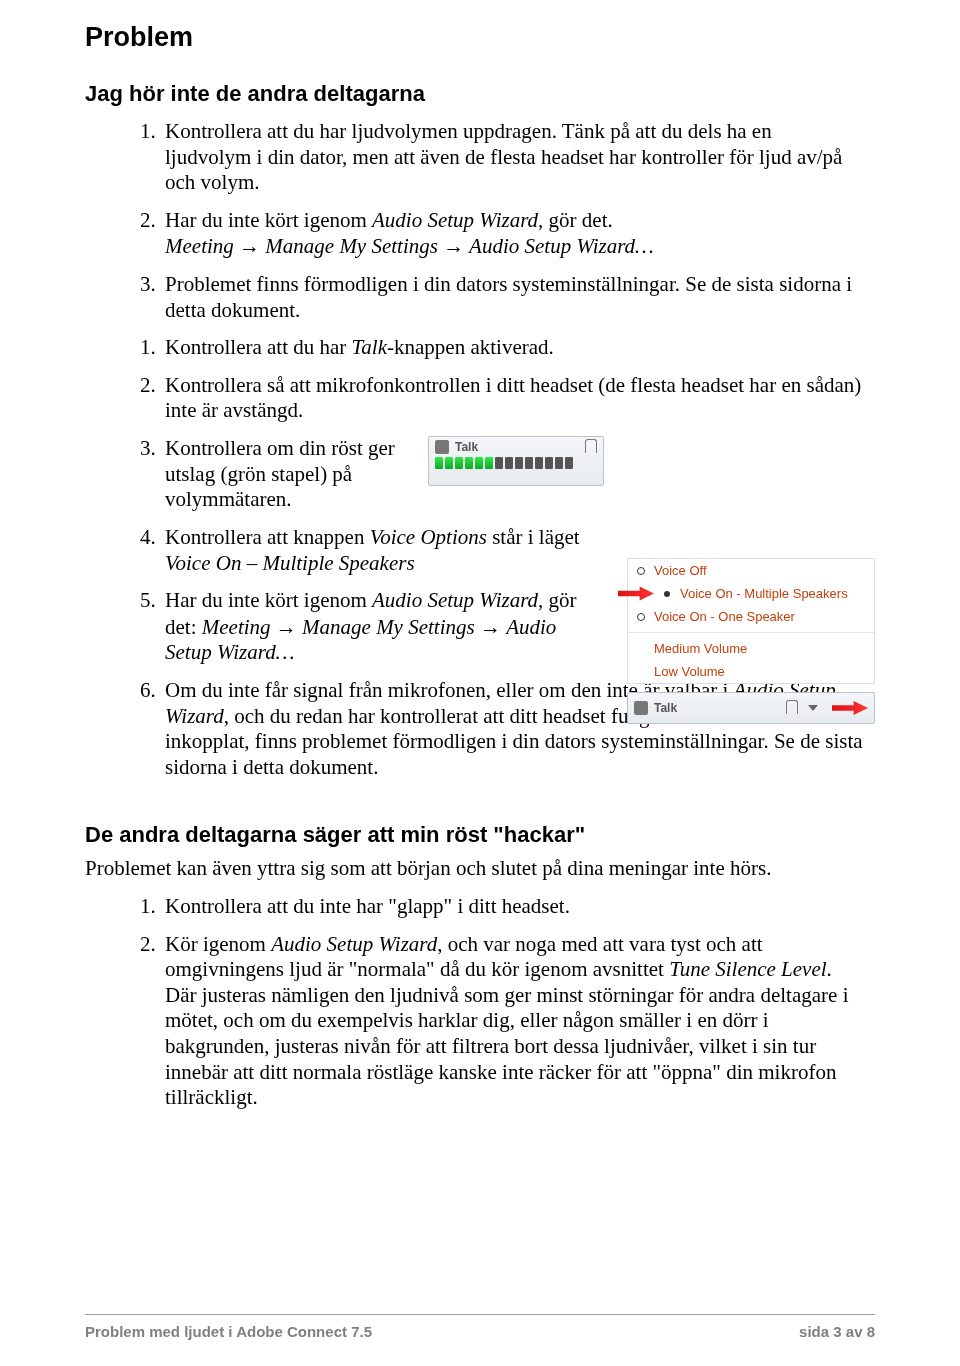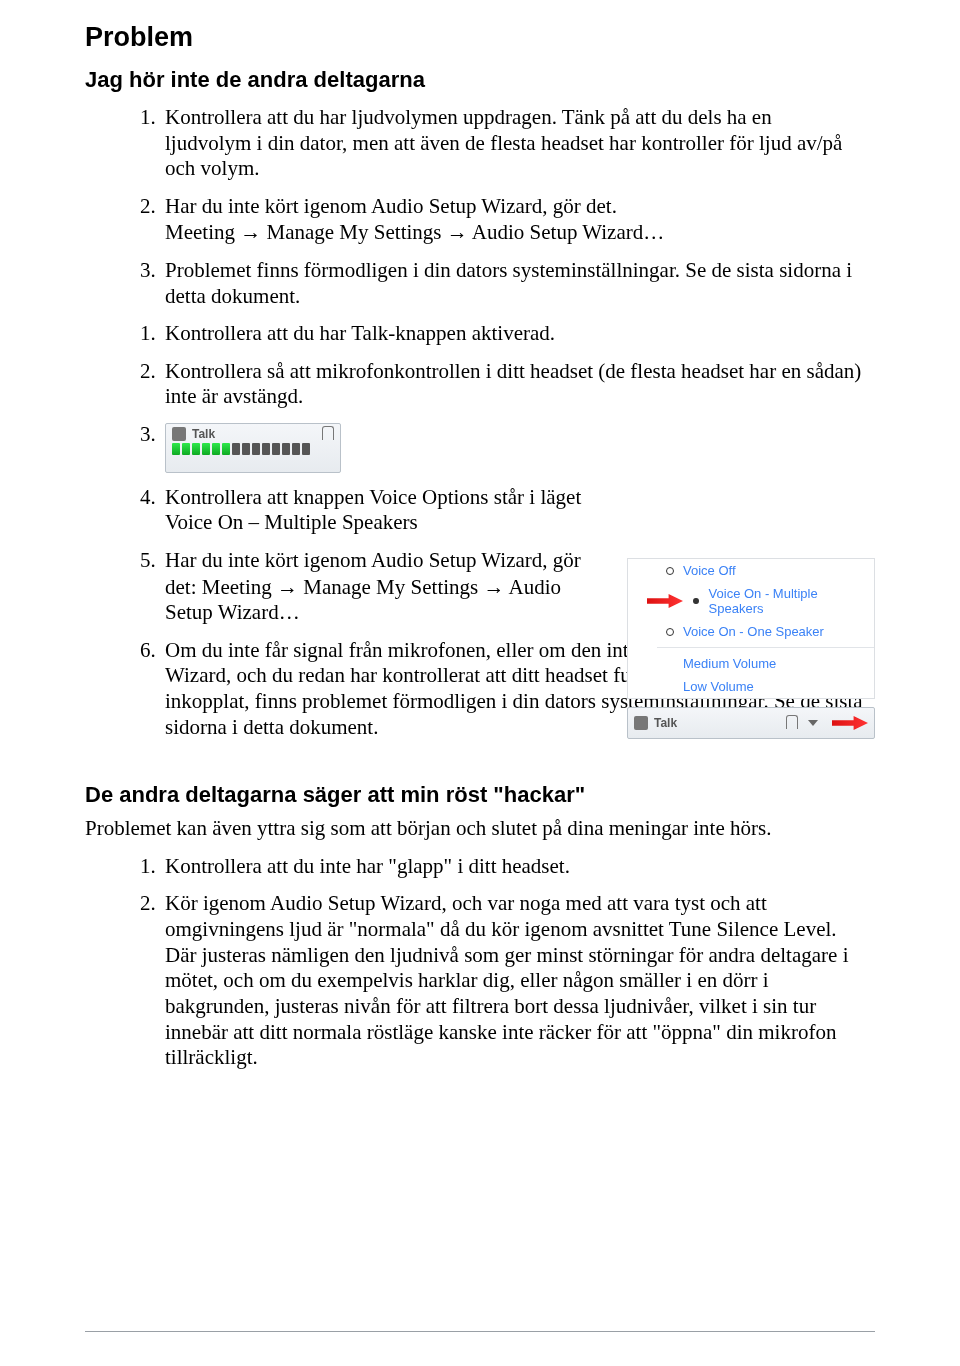--- a/index.html
+++ b/index.html
@@ -14,42 +14,42 @@
     box-sizing: border-box;
   }
   .page {
     padding: 22px 85px 0 85px;
     box-sizing: border-box;
   }
   h1.title {
     font-family: Arial, Helvetica, sans-serif;
     font-weight: 700;
     font-size: 27px;
-    margin: 0 0 14px 0;
+    margin: 0 0 28px 0;
   }
   h2.sub {
     font-family: Arial, Helvetica, sans-serif;
     font-weight: 700;
     font-size: 22px;
     margin: 14px 0 8px 0;
   }
   h2.sub.mtop { margin-top: 26px; }
   h2.sub.mtop2 { margin-top: 42px; }
   ol.list {
     margin: 12px;
     padding-left: 64px;
     font-size: 21px;
     line-height: 1.22;
   }
   ol.list > li {
     padding-left: 4px;
     margin-bottom: 12px;
   }
   ol.list > li::marker { font-family: "Times New Roman", Times, serif; }
-  .ital { }
+  .ital { font-style: italic; }
   .arrow { font-family: Arial, sans-serif; font-weight: 700; }
   .item3-row {
     display: flex;
     gap: 18px;
     align-items: flex-start;
   }
   .item3-text { width: 245px; }
   .talk-widget {
     width: 176px;
     height: 50px;
@@ -90,25 +90,24 @@
     display:flex; gap:2px; padding:0 6px 4px 6px;
   }
   .vu { height:12px; width:8px; background:#555; border-radius:1px;}
   .vu.on { background: linear-gradient(#2de84a,#0eaa22);}
   .right-panel {
     width: 248px;
     background: #fff;
     border: 1px solid #dcdfe3;
     font-family: Arial, sans-serif;
     font-size: 13px;
-    color: #3b82f6;
+    color: #c2410c;
     box-sizing: border-box;
     flex-shrink: 0;
     margin-top: -6px;
-    padding-left: 29px;
   }
   .rp-row {
     display:flex; align-items:center; gap:10px;
     padding: 4px 10px 4px 26px;
     position:relative;
   }
   .bullet-dot {
     position:absolute; left:10px; top:50%; transform:translateY(-50%);
     width:6px; height:6px; border-radius:50%; background:#333;
   }
@@ -219,20 +218,21 @@
     </div>
   </div>
 
   <ol class="list">
     <li>
       <span>Kontrollera att du har </span><span class="ital">Talk</span><span>-knappen aktiverad.</span>
     </li>
     <li>Kontrollera så att mikrofonkontrollen i ditt headset (de flesta headset har en sådan) inte är avstängd.</li>
     <li>
       <div class="item3-row">
+        <div class="item3-text">Kontrollera om din röst ger utslag (grön stapel) på volymmätaren.</div>
         <div class="talk-widget">
           <div class="talk-top">
             <span class="mic-ico"></span>
             <span>Talk</span>
             <span class="lock-ico"></span>
           </div>
           <div class="talk-bottom">
             <span class="vu on"></span>
               <span class="vu on"></span>
               <span class="vu on"></span>
@@ -267,13 +267,17 @@
   <ol class="list">
     <li>Kontrollera att du inte har "glapp" i ditt headset.</li>
     <li>
       <span>Kör igenom </span><span class="ital">Audio Setup Wizard</span><span>, och var noga med att vara tyst och att omgivningens ljud är "normala" då du kör igenom avsnittet </span><span class="ital">Tune Silence Level</span><span>. Där justeras nämligen den ljudnivå som ger minst störningar för andra deltagare i mötet, och om du exempelvis harklar dig, eller någon smäller i en dörr i bakgrunden, justeras nivån för att filtrera bort dessa ljudnivåer, vilket i sin tur innebär att ditt normala röstläge kanske inte räcker för att "öppna" din mikrofon tillräckligt.</span>
     </li>
   </ol>
 </div>
 
 <div class="footer-wrap">
   <div class="footer-line"></div>
+  <div class="footer-row">
+    <span>Problem med ljudet i Adobe Connect 7.5</span>
+    <span>sida 3 av 8</span>
+  </div>
 </div>
 
 </body></html>

